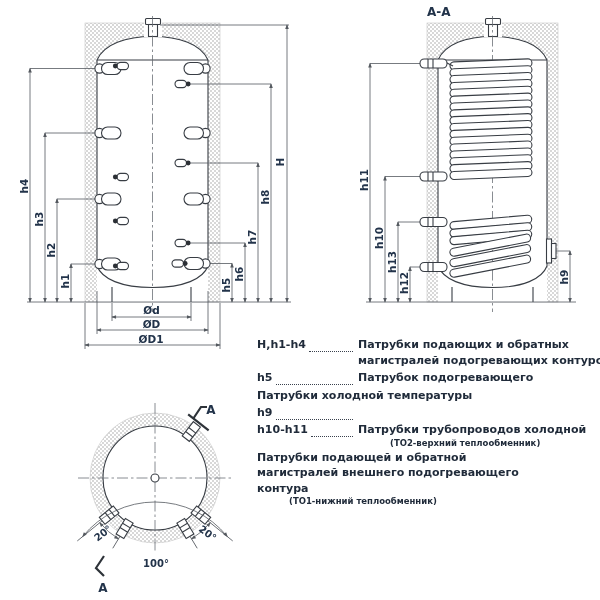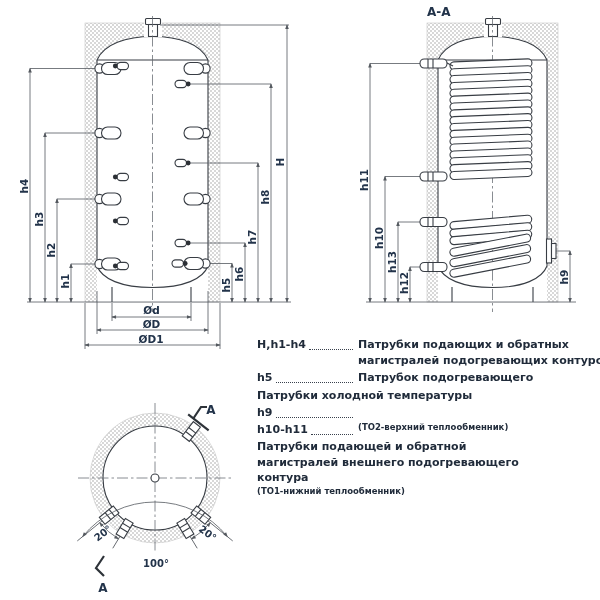--- a/index.html
+++ b/index.html
@@ -11,26 +11,26 @@
   .ln{fill:none;stroke:#383d44;stroke-width:1.1;}
   .dk{fill:#2b2f35;stroke:none;}
   .dim{fill:none;stroke:#54595f;stroke-width:.8;}
   .thick{fill:none;stroke:#2e3339;stroke-width:2.2;}
   .cl{fill:none;stroke:#62676d;stroke-width:.75;stroke-dasharray:11 3 2.5 3;}
   .dlab{font-family:"DejaVu Sans",sans-serif;font-size:10.5px;font-weight:bold;fill:#22334a;}
   .tlab{font-family:"DejaVu Sans",sans-serif;font-size:12px;font-weight:bold;fill:#22334a;}
   .alab{font-family:"DejaVu Sans",sans-serif;font-size:10px;font-weight:bold;fill:#22334a;}
   .legend{position:absolute;left:257px;top:337px;width:340px;color:#202b3a;}
   .lrow{display:flex;align-items:flex-start;margin-bottom:2px;}
-  .lkeywrap{width:101px;flex:none;display:flex;align-items:center;}
+  .lkeywrap{width:101px;flex:none;display:flex;align-items:flex-end;}
   .lkey{font-size:11px;font-weight:bold;line-height:15px;white-space:nowrap;}
   .ldots{flex:1;border-bottom:1.6px dotted #39414d;height:10px;margin:0 5px 0 3px;}
   .ldesc{flex:none;}
   .lline{font-size:11px;line-height:15.5px;font-weight:600;white-space:nowrap;}
-  .lnote{font-size:8.5px;line-height:10px;font-weight:600;white-space:nowrap;}
+  .lnote{font-size:8.5px;line-height:10px;font-weight:600;white-space:nowrap;margin-left:32px;}
 </style>
 </head>
 <body>
 
 <div id="stage">
 <svg width="600" height="600" viewBox="0 0 600 600">
   <defs>
     <pattern id="chk" width="4" height="4" patternUnits="userSpaceOnUse">
       <rect width="4" height="4" fill="#ffffff"></rect>
       <rect width="2" height="2" fill="#d8d8d8"></rect>
@@ -304,20 +304,21 @@
           <span class="lkey">h9</span>
           <span class="ldots"></span>
         </div>
   </div>
   <div class="lrow">
     <div class="lkeywrap">
           <span class="lkey">h10-h11</span>
           <span class="ldots"></span>
         </div>
     <div class="ldesc">
+      <div class="lline">Патрубки трубопроводов холодной</div>
       <div class="lnote">(ТО2-верхний теплообменник)</div>
     </div>
   </div>
   <div class="lrow">
     <div class="ldesc">
       <div class="lline">Патрубки подающей и обратной</div>
       <div class="lline">магистралей внешнего подогревающего</div>
       <div class="lline">контура</div>
       <div class="lnote">(ТО1-нижний теплообменник)</div>
     </div>

